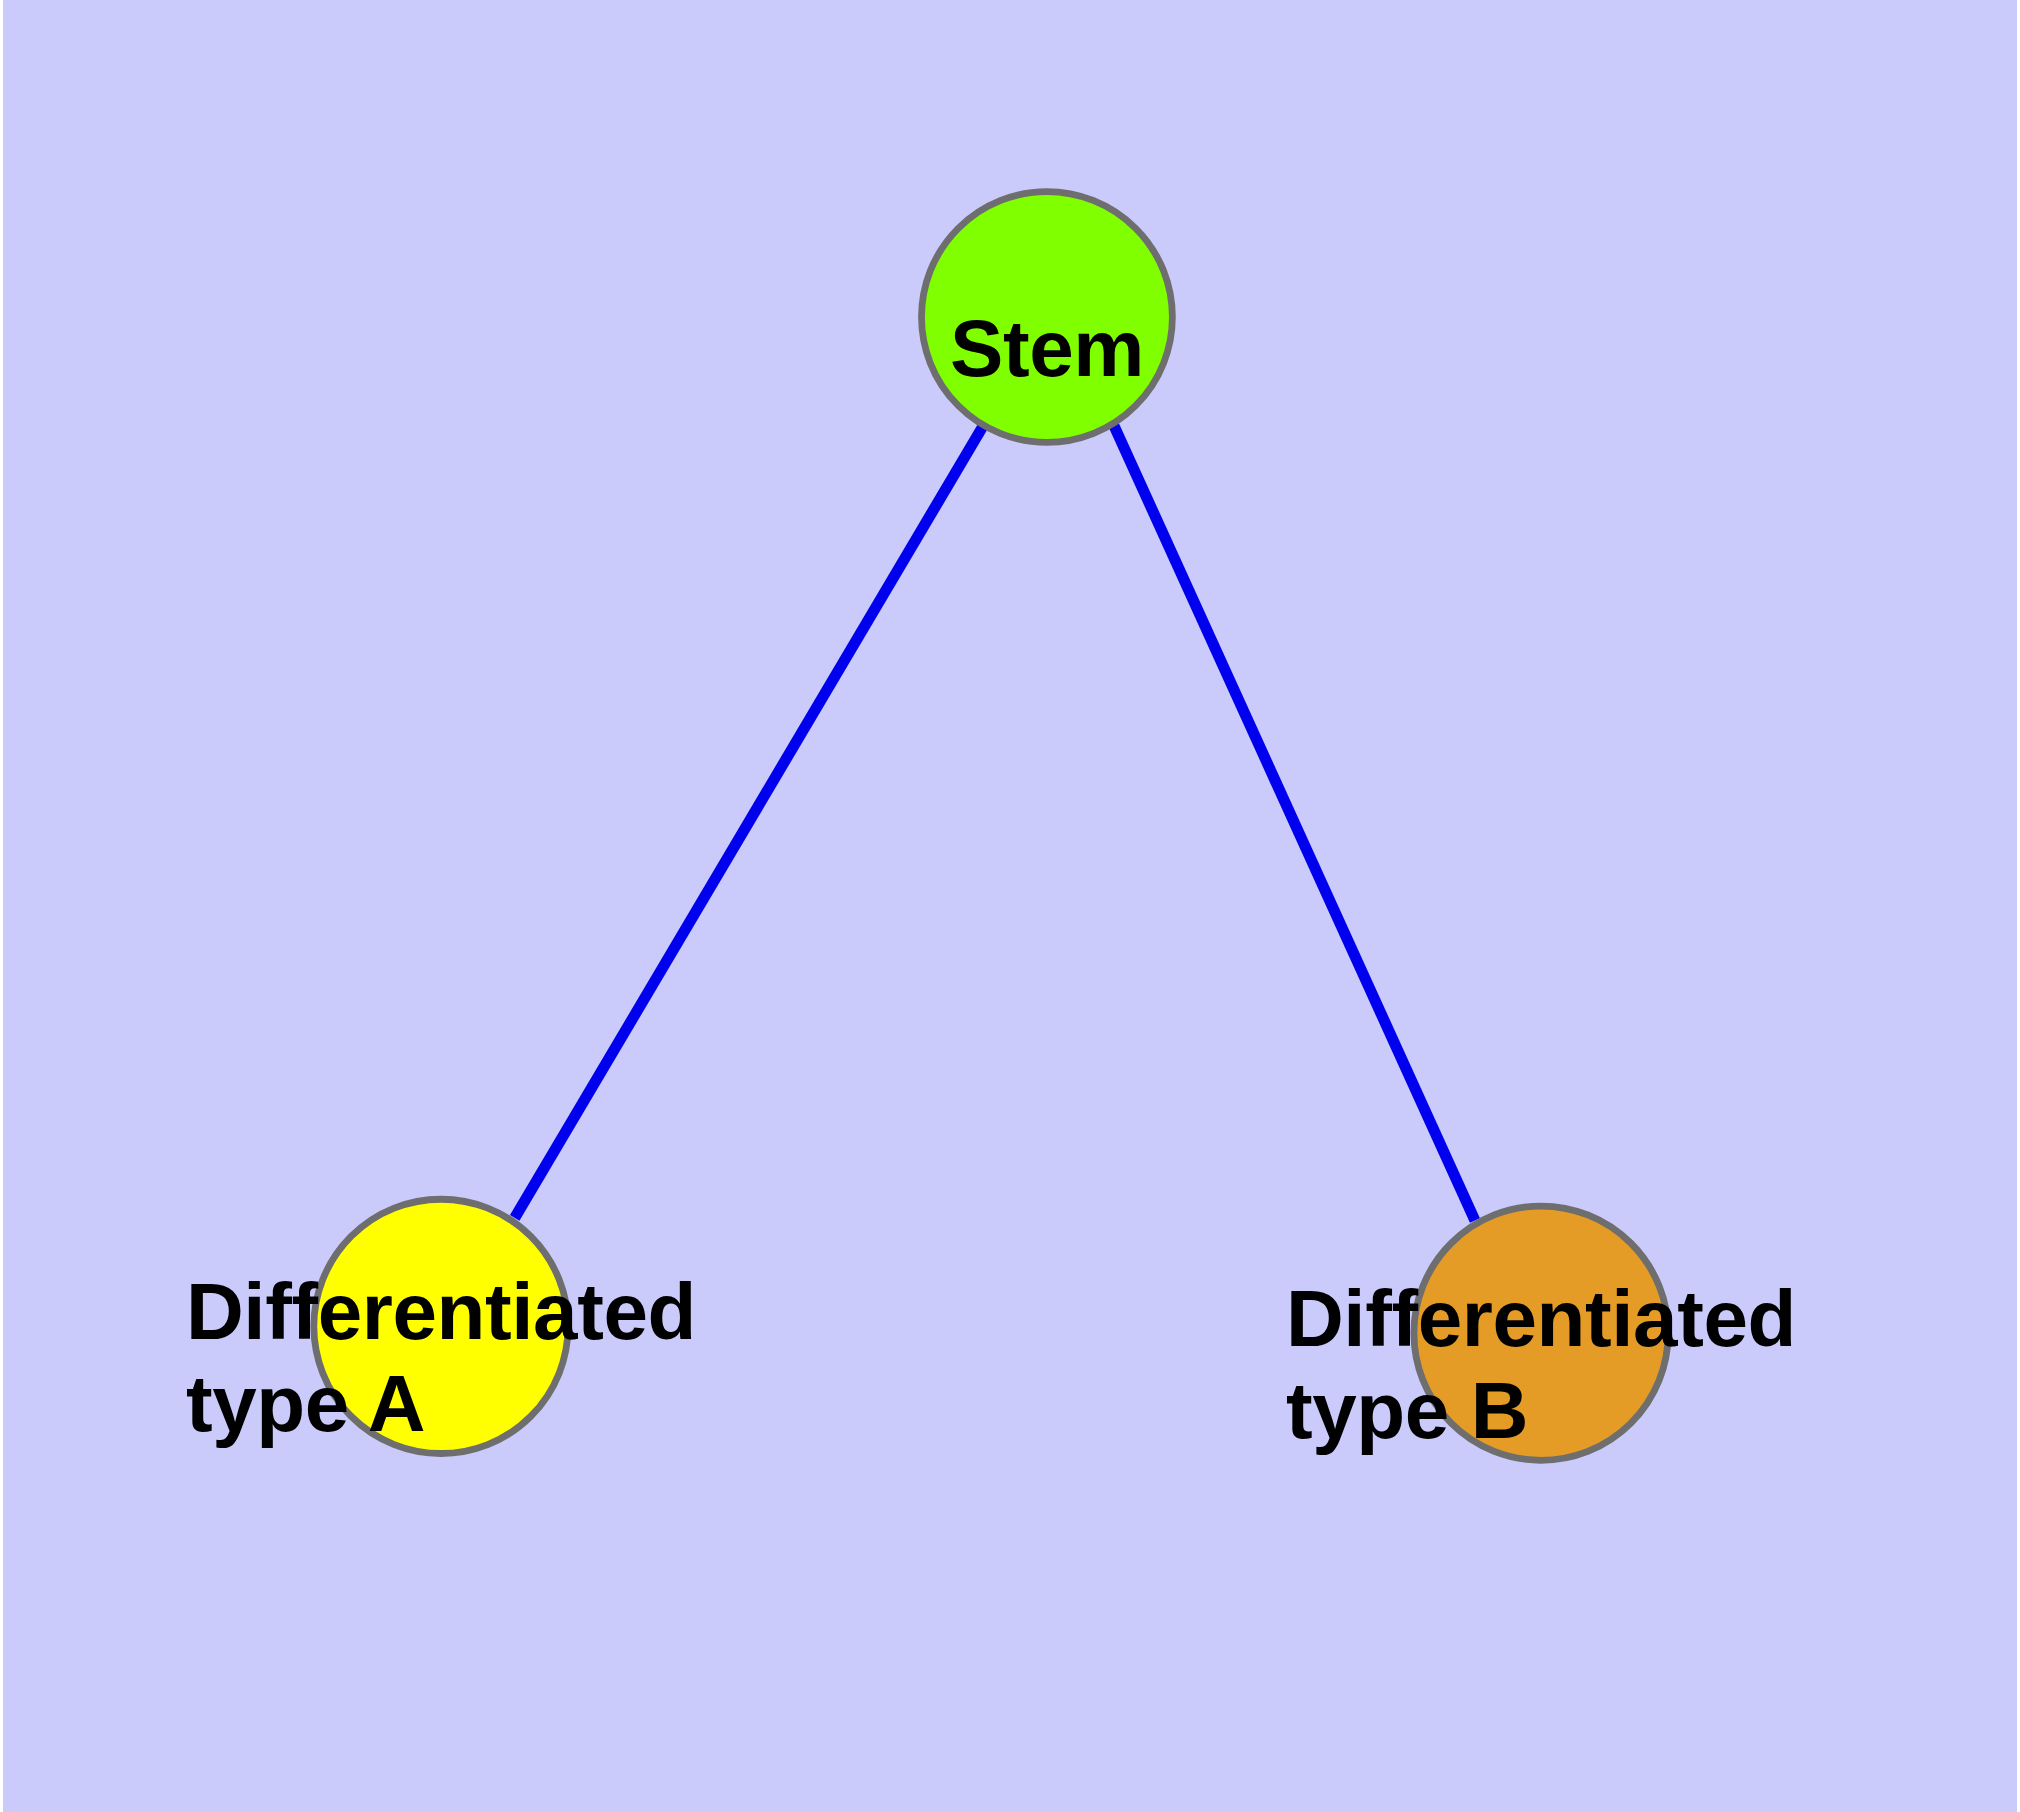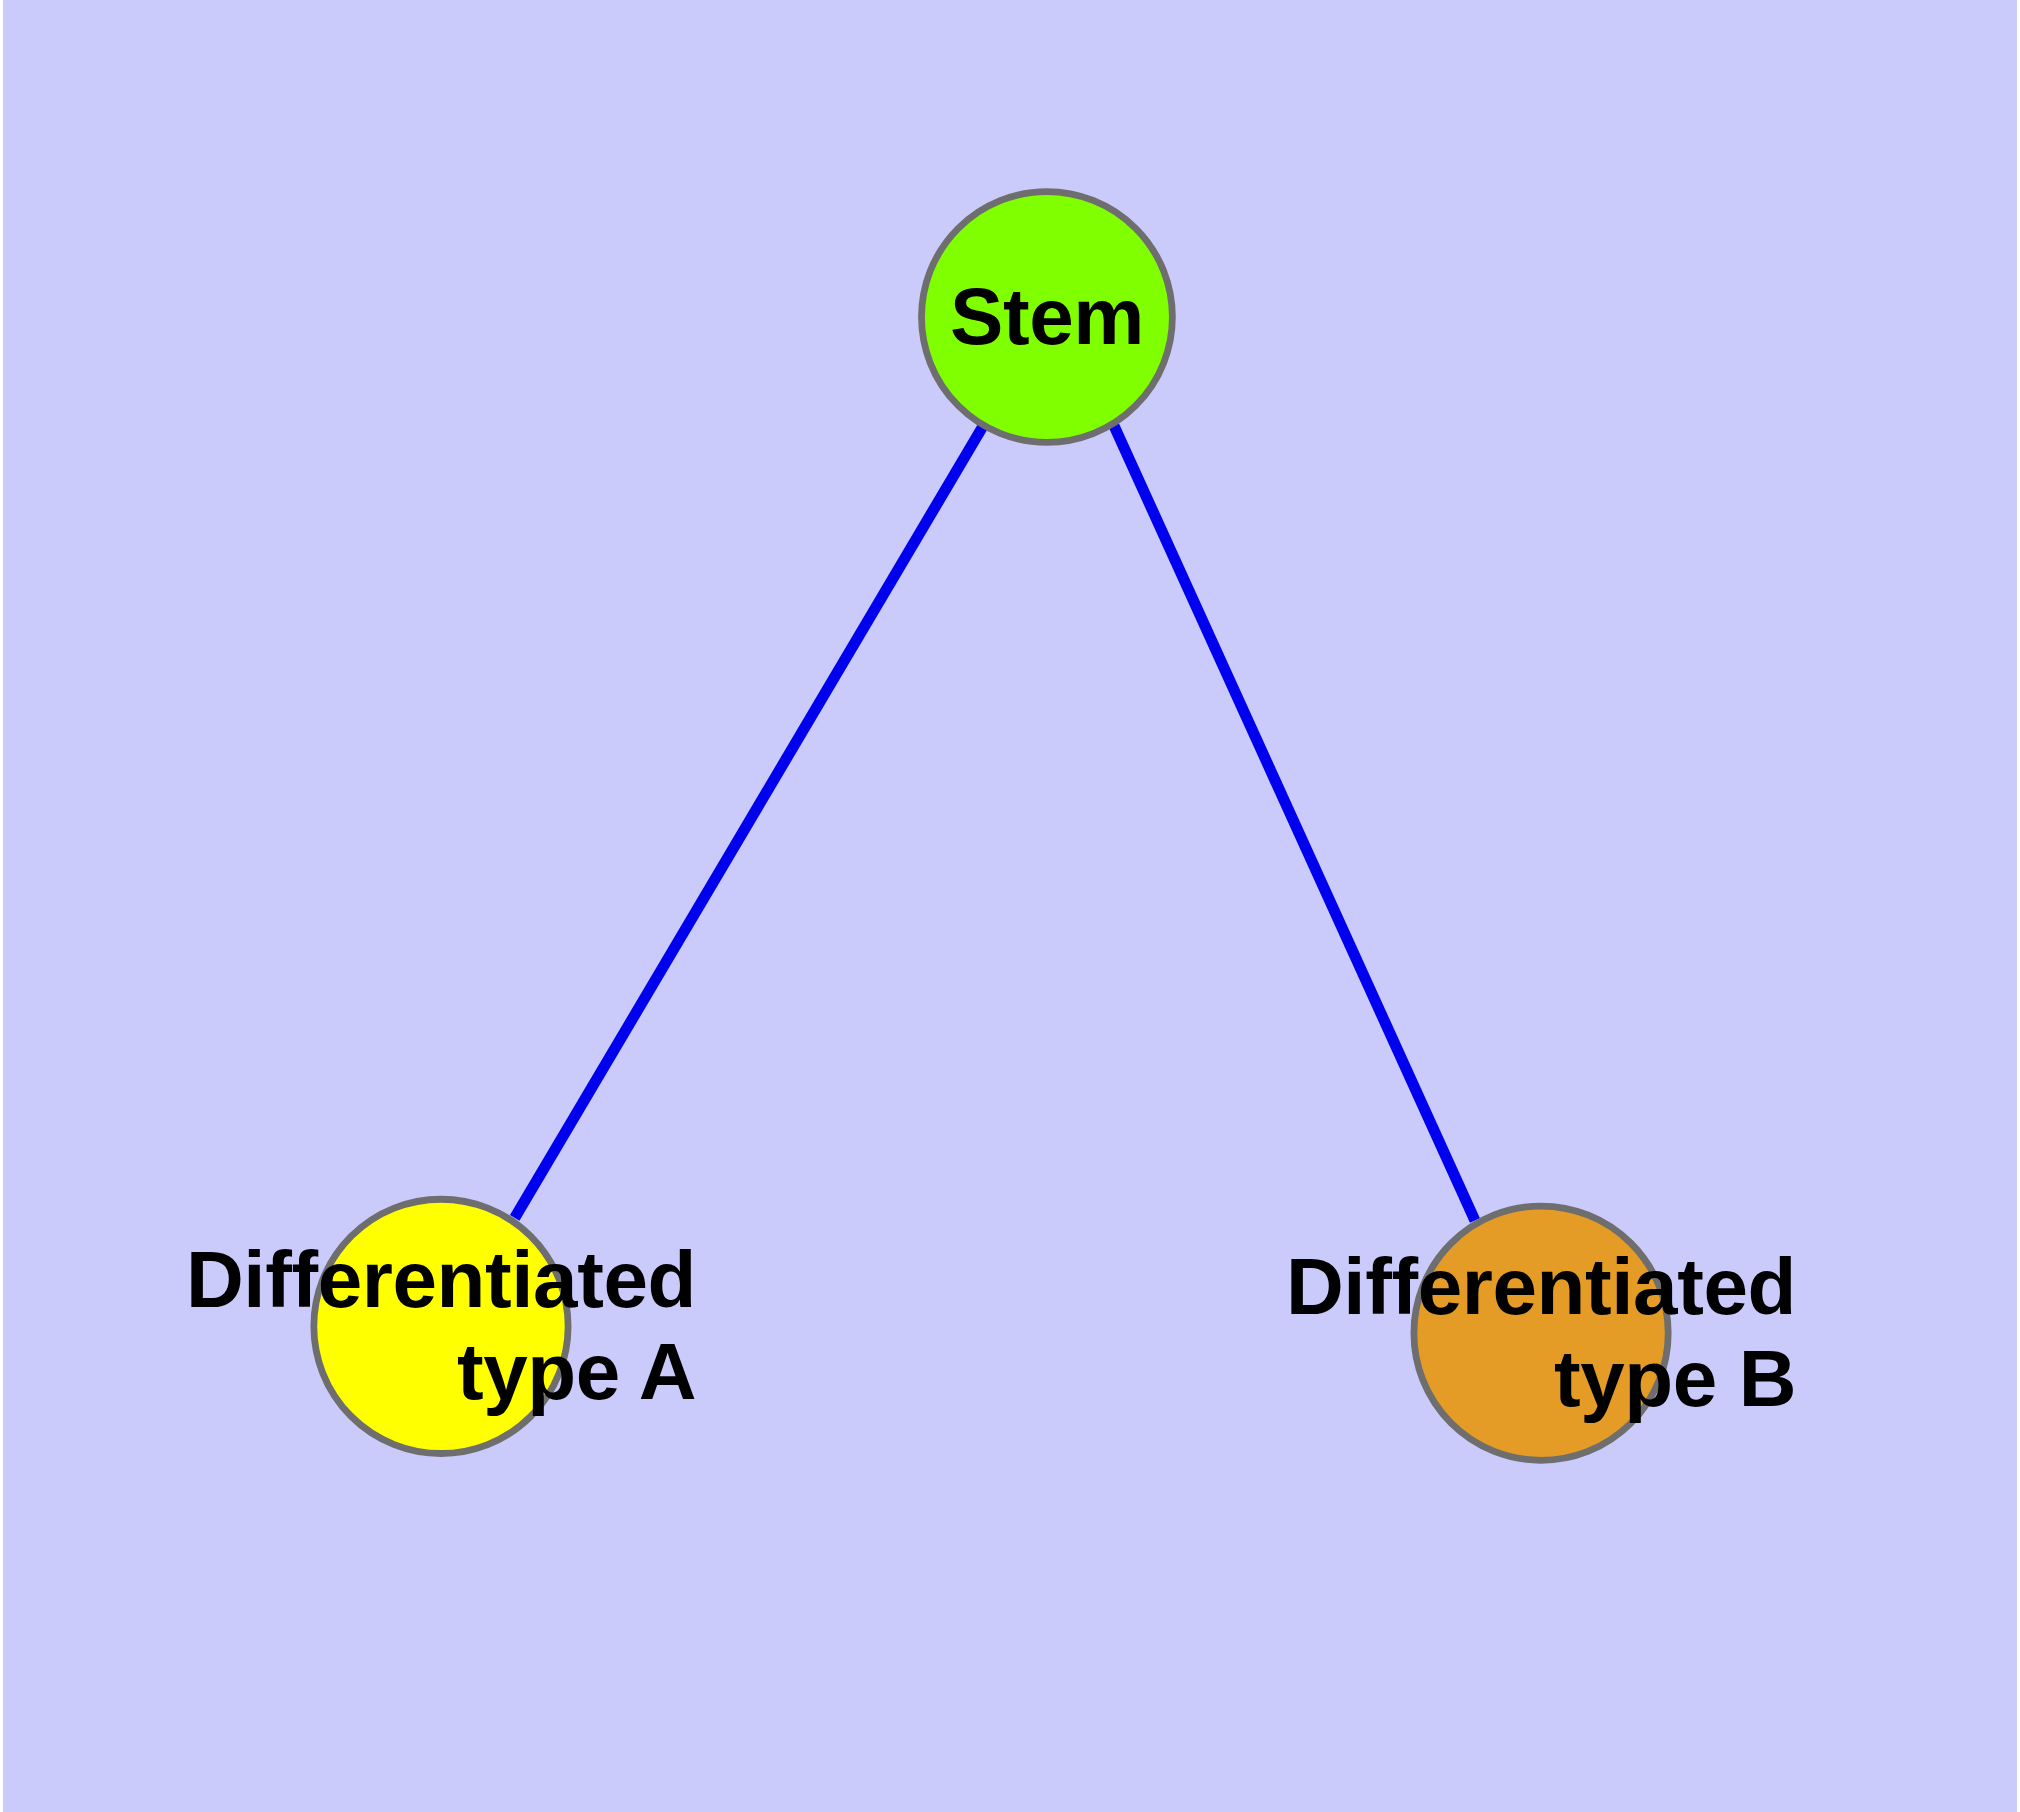--- a/index.html
+++ b/index.html
@@ -30,26 +30,27 @@
     width: 2021px;
     height: 1812px;
   }
   .node-label {
     position: absolute;
     color: #000000;
     font-family: "Liberation Sans", sans-serif;
     font-weight: bold;
     font-size: 80px;
     line-height: 92px;
-    text-align: right;
+    text-align: left;
     white-space: pre;
     letter-spacing: -0.4px;
     transform: translate(-50%, -50%);
     pointer-events: none;
     user-select: none;
+    margin-top: 32px;
   }
 </style>
 </head>
 <body>
 
 <div id="stage" style="width: 2021px; height: 1812px; background: rgb(255, 255, 255);">
 
   <div id="canvas-bg" style="background: rgb(202, 203, 251);"></div>
 
   <svg id="graph-svg" viewBox="0 0 2384 2138">

